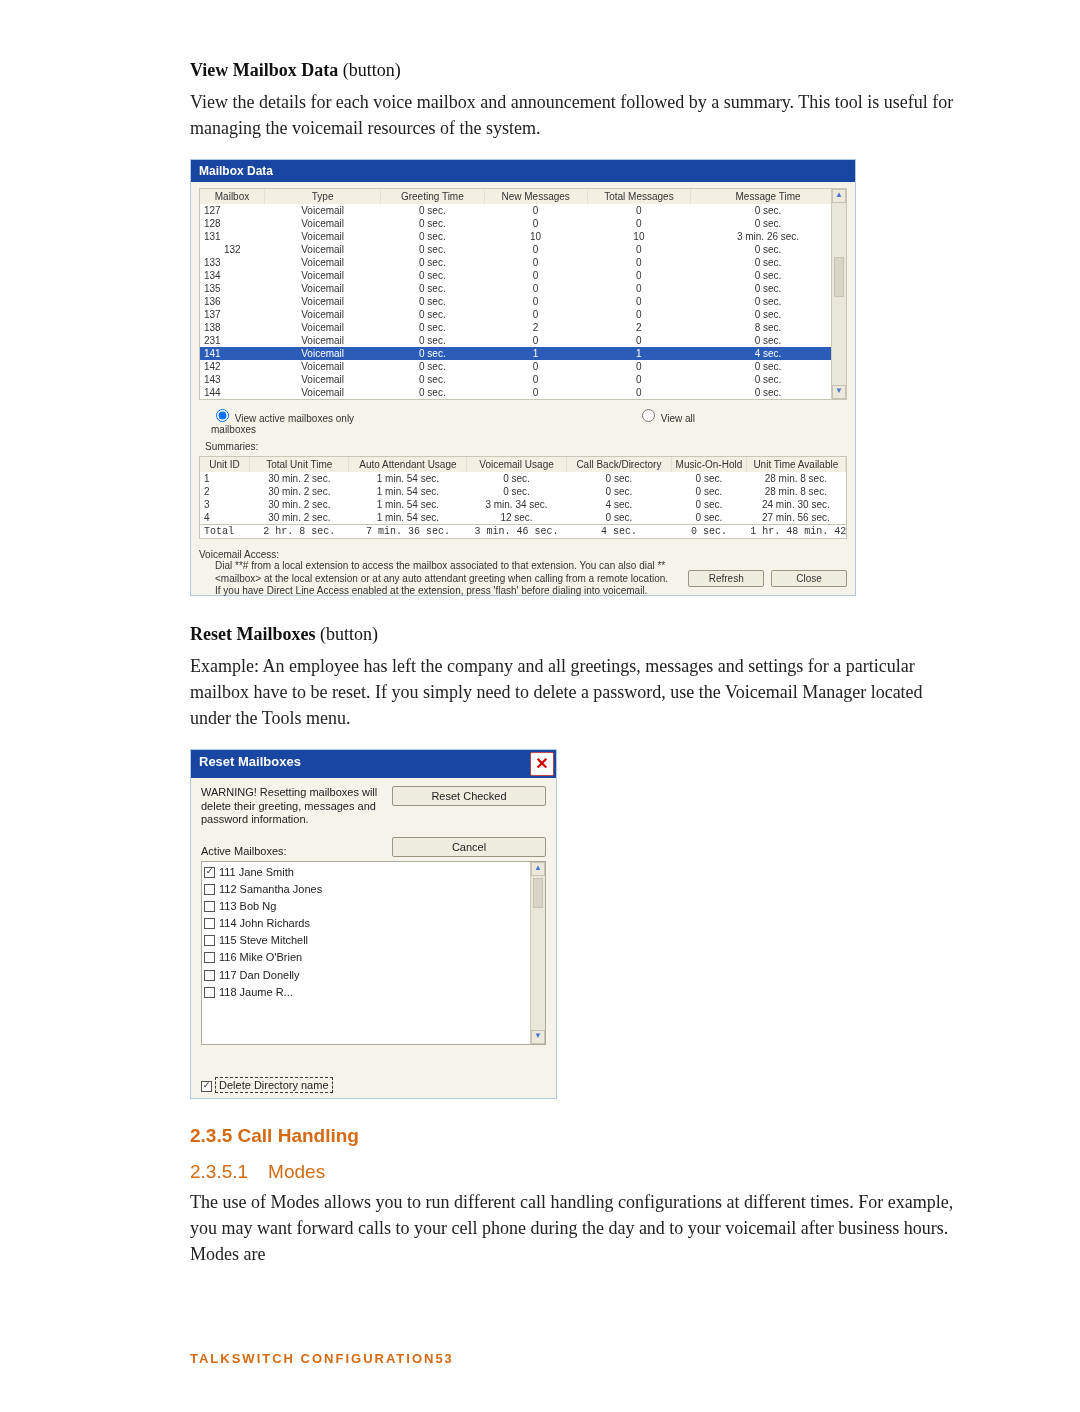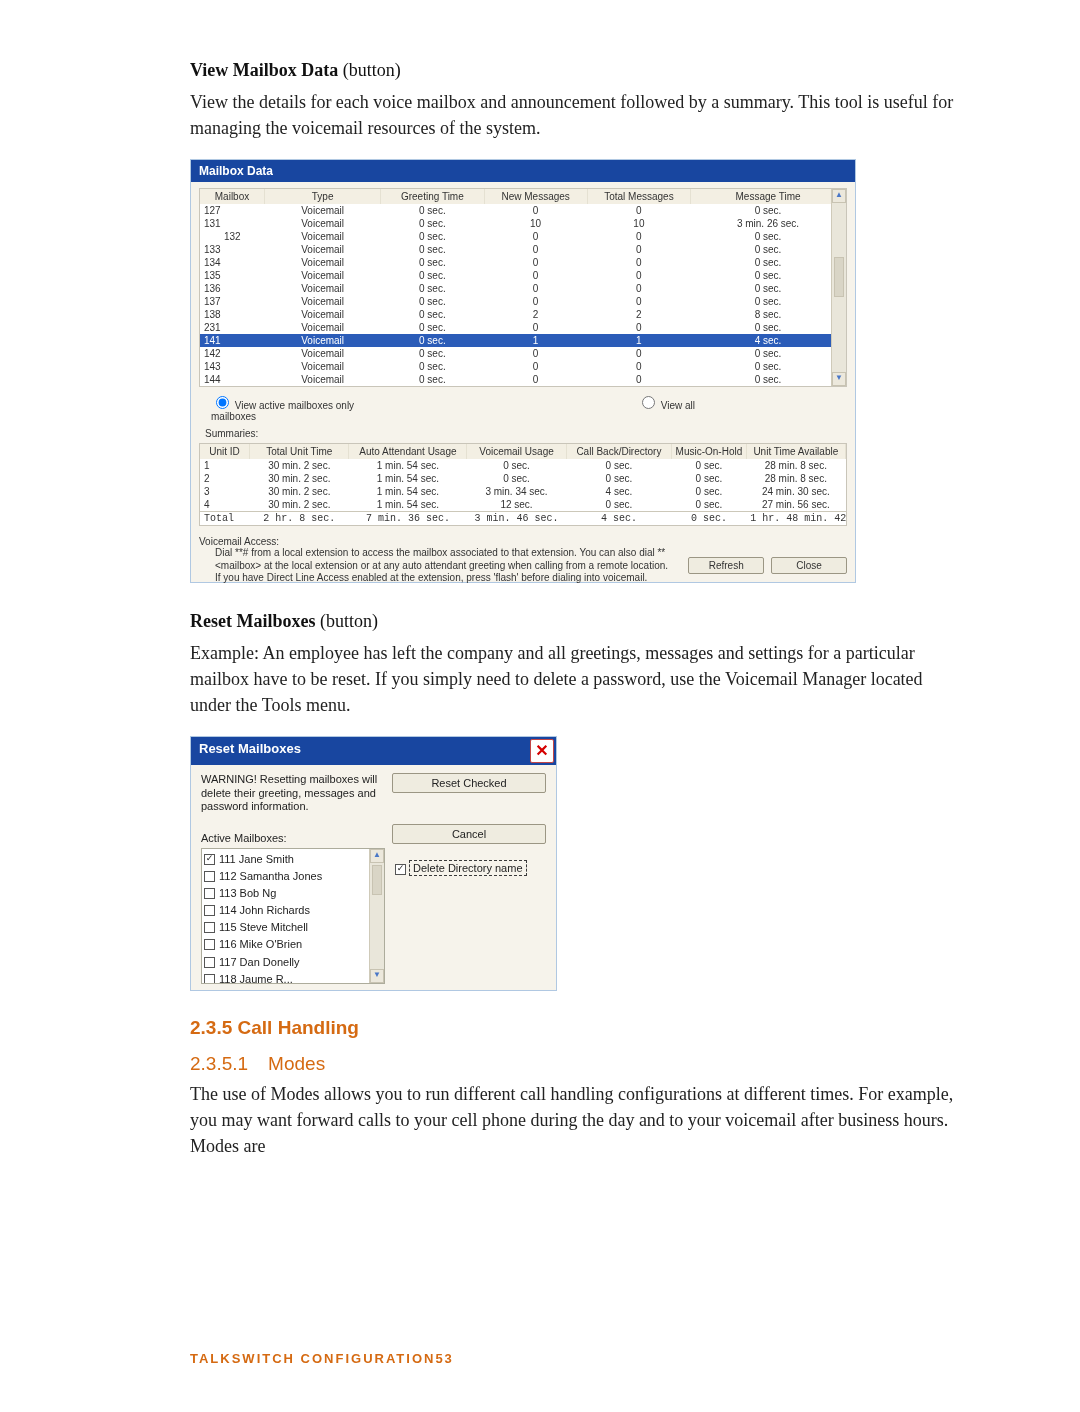--- a/index.html
+++ b/index.html
@@ -222,22 +222,23 @@
     margin-bottom: 8px;
   }
   .reset-mid {
     display: flex;
     justify-content: space-between;
     align-items: flex-end;
     margin-top: 10px;
   }
   .reset-list-wrap {
     display: flex;
-    gap: 10px;
+    gap: 20px;
     margin-top: 4px;
+    flex-direction: column;
   }
   .reset-list {
     position: relative;
     flex: 0 0 184px;
     height: 136px;
     background: #fff;
     border: 1px solid #adac9c;
     box-sizing: border-box;
     padding: 2px 2px;
     overflow: hidden;
@@ -334,20 +335,28 @@
           <tbody id="mailbox-rows">
               <tr>
                 <td style="text-align: left;">127</td>
                 <td>Voicemail</td>
                 <td>0 sec.</td>
                 <td>0</td>
                 <td>0</td>
                 <td>0 sec.</td>
               </tr>
               <tr>
+                <td style="text-align: left;">128</td>
+                <td>Voicemail</td>
+                <td>0 sec.</td>
+                <td>0</td>
+                <td>0</td>
+                <td>0 sec.</td>
+              </tr>
+              <tr>
                 <td style="text-align: left;">131</td>
                 <td>Voicemail</td>
                 <td>0 sec.</td>
                 <td>10</td>
                 <td>10</td>
                 <td>3 min. 26 sec.</td>
               </tr>
               <tr>
                 <td style="text-align: center;">132</td>
                 <td>Voicemail</td>

